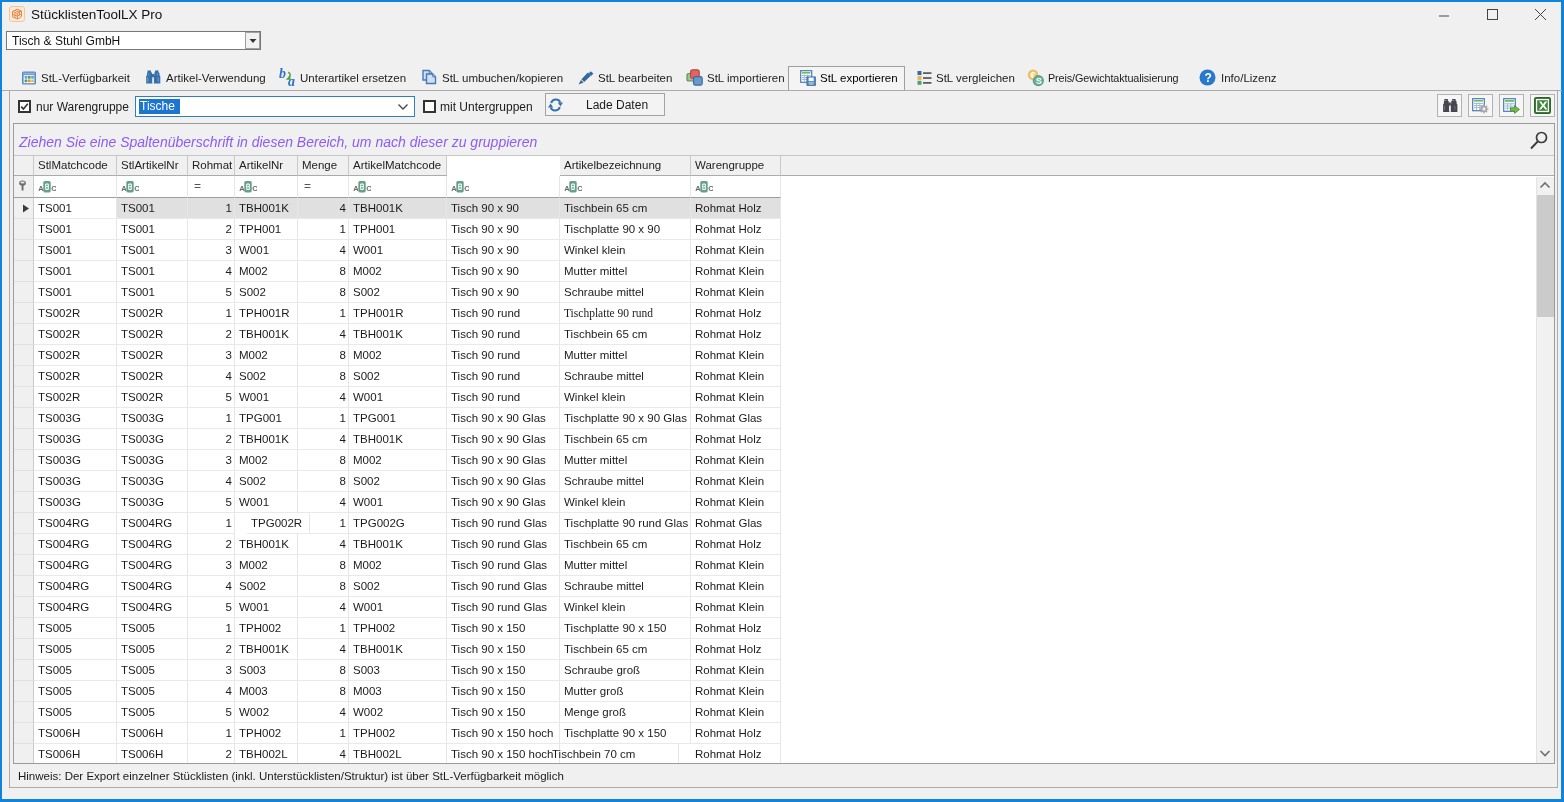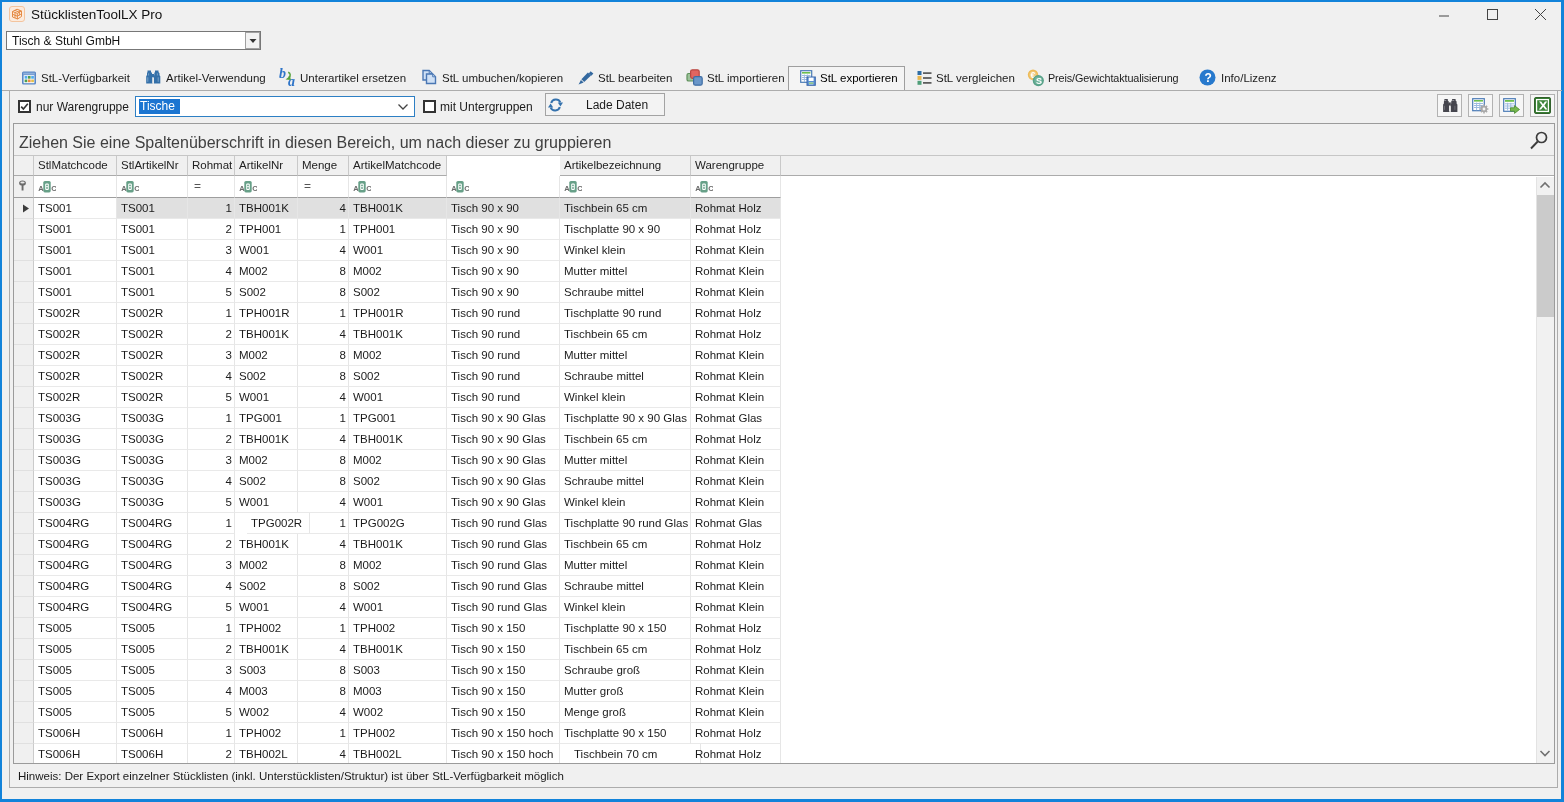--- a/index.html
+++ b/index.html
@@ -7,21 +7,21 @@
   body { font-family:"Liberation Sans", sans-serif; font-size:12px; color:#1b1b1b; background:#fff; position:relative; }
   .abs { position:absolute; }
   #win { position:absolute; left:0; top:0; width:1564px; height:802px; background:#f0f0f0;
          border-top:2px solid #1283da; border-left:2px solid #1283da; border-right:3px solid #1283da; border-bottom:3px solid #1283da; }
   
   #title { left:31px; top:7px; font-size:13.5px; color:#111; }
   .tabtxt { top:71px; height:15px; line-height:15px; color:#1c1c1c; font-size:11.5px; white-space:nowrap; }
   #panel { left:9px; top:90px; width:1549px; height:698px; border:1px solid #acacac; background:#f0f0f0; }
   #grid { left:13px; top:123px; width:1542px; height:641px; border:1px solid #9b9b9b; background:#fff; }
   #grouppanel { left:14px; top:124px; width:1540px; height:32px; background:#f0f0f0; border-bottom:1px solid #c6c6c6; }
-  #grouptext { left:19px; top:134px; color:#404040; font-size:16px; }
+  #grouptext { left:19px; top:134px; color:#8b5cf6; font-size:14px;font-style:italic; }
   .hcell { top:156px; height:20px; background:#f0f0f0; border-right:1px solid #c9c9c9; border-bottom:1px solid #ababab;
            line-height:19px; padding-left:4px; color:#222; font-size:11.5px; white-space:nowrap; overflow:hidden; }
   .fcell { top:176px; height:22px; background:#fff; border-right:1px solid #e6e6e6; border-bottom:1px solid #9e9e9e; }
   .cell { position:absolute; top:0; height:21px; border-right:1px solid #e6e6e6; border-bottom:1px solid #e9e9e9;
           line-height:20px; padding-left:4px; white-space:nowrap; overflow:hidden; font-size:11.5px; color:#1b1b1b; }
   .num { text-align:right; padding-right:2px; padding-left:0; }
   .ind { position:absolute; top:0; left:0; width:20px; height:21px; background:#f0f0f0; border-right:1px solid #cbcbcb; border-bottom:1px solid #e0e0e0; }
   .selcell { background:#e0e0e0; }
   #statustext { left:18px; top:770px; font-size:11.5px; color:#1b1b1b; }
   .tbbtn { top:94px; width:25px; height:23px; border:1px solid #b2b2b2; background:#f6f6f6; }
@@ -398,21 +398,21 @@
     </div>
     <div class="abs" style="left:14px; top:303px; width:1540px; height:21px; ">
       <div class="ind"></div>
       <div class="cell" style="left:20px; width:83px;">TS002R</div>
       <div class="cell" style="left:103px; width:71px;">TS002R</div>
       <div class="cell num" style="left:174px; width:47px;">1</div>
       <div class="cell" style="left:221px; width:63px;">TPH001R</div>
       <div class="cell num" style="left:284px; width:51px;">1</div>
       <div class="cell" style="left:335px; width:98px;">TPH001R</div>
       <div class="cell" style="left:433px; width:113px;">Tisch 90 rund</div>
-      <div class="cell" style="left:546px; width:131px;">Tischplatte  90 rund</div>
+      <div class="cell" style="left:546px; width:131px;font-family:Liberation Serif, serif;">Tischplatte  90 rund</div>
       <div class="cell" style="left:677px; width:90px;">Rohmat Holz</div>
     </div>
     <div class="abs" style="left:14px; top:324px; width:1540px; height:21px; ">
       <div class="ind"></div>
       <div class="cell" style="left:20px; width:83px;">TS002R</div>
       <div class="cell" style="left:103px; width:71px;">TS002R</div>
       <div class="cell num" style="left:174px; width:47px;">2</div>
       <div class="cell" style="left:221px; width:63px;">TBH001K</div>
       <div class="cell num" style="left:284px; width:51px;">4</div>
       <div class="cell" style="left:335px; width:98px;">TBH001K</div>
@@ -650,21 +650,21 @@
     </div>
     <div class="abs" style="left:14px; top:744px; width:1540px; height:21px; height:19px; overflow:hidden;">
       <div class="ind"></div>
       <div class="cell" style="left:20px; width:83px;">TS006H</div>
       <div class="cell" style="left:103px; width:71px;">TS006H</div>
       <div class="cell num" style="left:174px; width:47px;">2</div>
       <div class="cell" style="left:221px; width:63px;">TBH002L</div>
       <div class="cell num" style="left:284px; width:51px;">4</div>
       <div class="cell" style="left:335px; width:98px;">TBH002L</div>
       <div class="cell" style="left:433px; width:113px;">Tisch 90 x 150 hoch</div>
-      <div class="cell" style="left:556px; width:131px;">Tischbein 70 cm</div>
+      <div class="cell" style="left:534px; width:131px;">Tischbein 70 cm</div>
       <div class="cell" style="left:677px; width:90px;">Rohmat Holz</div>
     </div>
   </div>
 
 <div class="abs" style="left:1536px; top:177px; width:18px; height:586px; background:#f1f1f1; border-left:1px solid #e3e3e3;"></div>
 <div class="abs" style="left:1537px; top:195px; width:17px; height:122px; background:#cbcbcb;"></div>
 <svg class="abs" style="left:1539px; top:181px;" width="12" height="9" viewBox="0 0 12 9">
   <path d="M1.5,6.5 L6,2 L10.5,6.5" fill="none" stroke="#707070" stroke-width="1.6"></path>
 </svg>
 <svg class="abs" style="left:1539px; top:749px;" width="12" height="9" viewBox="0 0 12 9">

